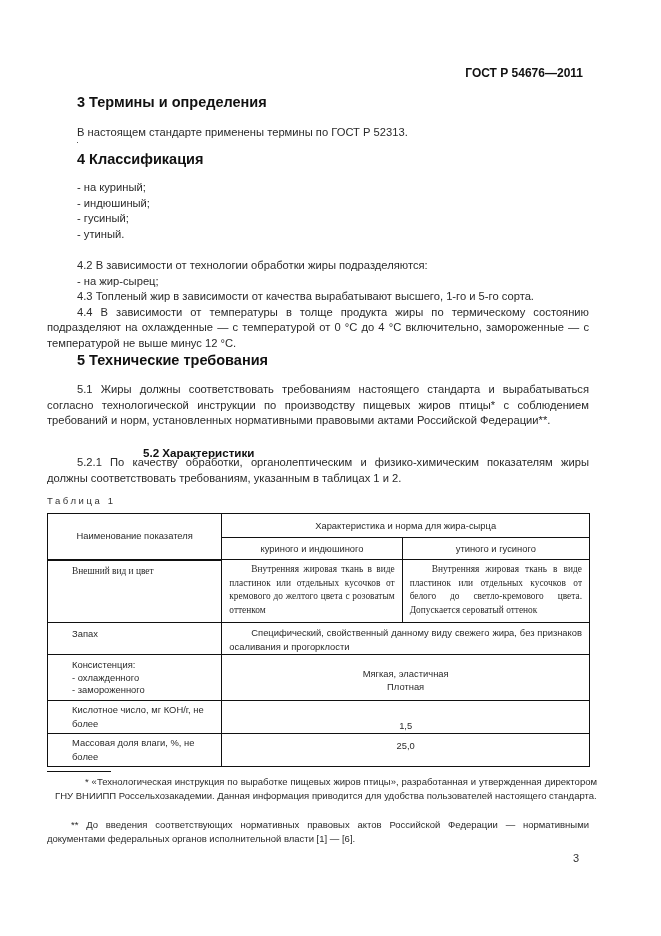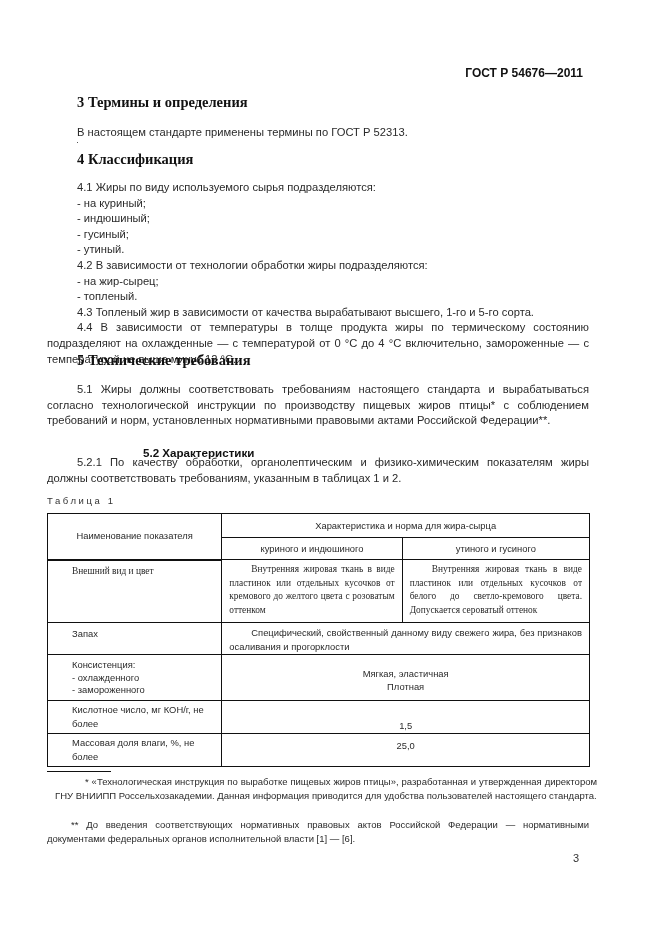--- a/index.html
+++ b/index.html
@@ -1,20 +1,20 @@
 <!DOCTYPE html>
 <html><head>
 <meta charset="utf-8">
 <style>
   html, body { margin: 0; padding: 0; background: #ffffff; }
   body { width: 661px; height: 936px; position: relative; overflow: hidden;
          font-family: "Liberation Sans", sans-serif; color: #222; }
   .abs { position: absolute; }
   .hdr-code { left: 0; right: 78px; top: 66px; text-align: right; font-weight: bold; font-size: 12px; color: #111; }
-  .h1 { left: 77px; font-weight: bold; font-size: 14.5px; color: #111; font-family: Liberation Serif, serif; }
+  .h1 { left: 77px; font-weight: bold; font-size: 14.5px; color: #111; }
   .p { font-size: 11.2px; line-height: 15.6px; color: #2a2a2a; }
   .block { left: 77px; width: 512px; }
   .indent { text-indent: 30px; }
   .li { margin: 0; }
   .h2 { left: 107px; font-weight: bold; font-size: 11.6px; color: #111; }
   .tcap { left: 47px; top: 495px; font-size: 9.5px; letter-spacing: 2.6px; color: #333; }
   table.t1 { position: absolute; left: 47px; top: 513px; width: 543px; border-collapse: collapse;
              font-size: 9.4px; color: #2a2a2a; table-layout: fixed; }
   table.t1 td { border: 1px solid #111; vertical-align: top; padding: 0; line-height: 13.6px; }
   .c1 { width: 174px; }
@@ -35,30 +35,28 @@
 <body>
 
 <div class="abs hdr-code">ГОСТ Р 54676—2011</div>
 
 <div class="abs h1" style="top:94px;">3  Термины и определения</div>
 <div class="abs p block" style="top:125px;">В настоящем стандарте применены термины по ГОСТ Р 52313.</div>
 <div class="abs dot"></div>
 
 <div class="abs h1" style="top:151px;">4  Классификация</div>
 <div class="abs p block" style="top:180px;">
-  <p class="li">4.1 Жиры по виду используемого сырья подразделяются:</p>
   <p class="li">-  на куриный;</p>
   <p class="li">-  индюшиный;</p>
   <p class="li">-  гусиный;</p>
   <p class="li">-  утиный.</p>
 </div>
 <div class="abs p" style="left:47px; width:542px; top:258px;">
   <p class="li indent">4.2 В зависимости от технологии обработки жиры подразделяются:</p>
   <p class="li" style="padding-left:30px;">-  на жир-сырец;</p>
-  <p class="li" style="padding-left:30px;">-  топленый.</p>
   <p class="li indent">4.3 Топленый жир в зависимости от качества вырабатывают высшего, 1-го и 5-го сорта.</p>
   <p class="li indent" style="text-align:justify;">4.4 В зависимости от температуры в толще продукта жиры по термическому состоянию подразделяют на охлажденные — с температурой от 0 °С до 4 °С включительно, замороженные — с температурой не выше минус 12 °С.</p>
 </div>
 
 <div class="abs h1" style="top:352px;">5  Технические требования</div>
 <div class="abs p" style="left:47px; width:542px; top:382px; text-align:justify;">
   <p class="li indent">5.1 Жиры должны соответствовать требованиям настоящего стандарта и вырабатываться согласно технологической инструкции по производству пищевых жиров птицы* с соблюдением требований и норм, установленных нормативными правовыми актами Российской Федерации**.</p>
 </div>
 <div class="abs h2" style="top:446px;margin-left:36px;">5.2  Характеристики</div>
 <div class="abs p" style="left:47px; width:542px; top:455px; text-align:justify;">

